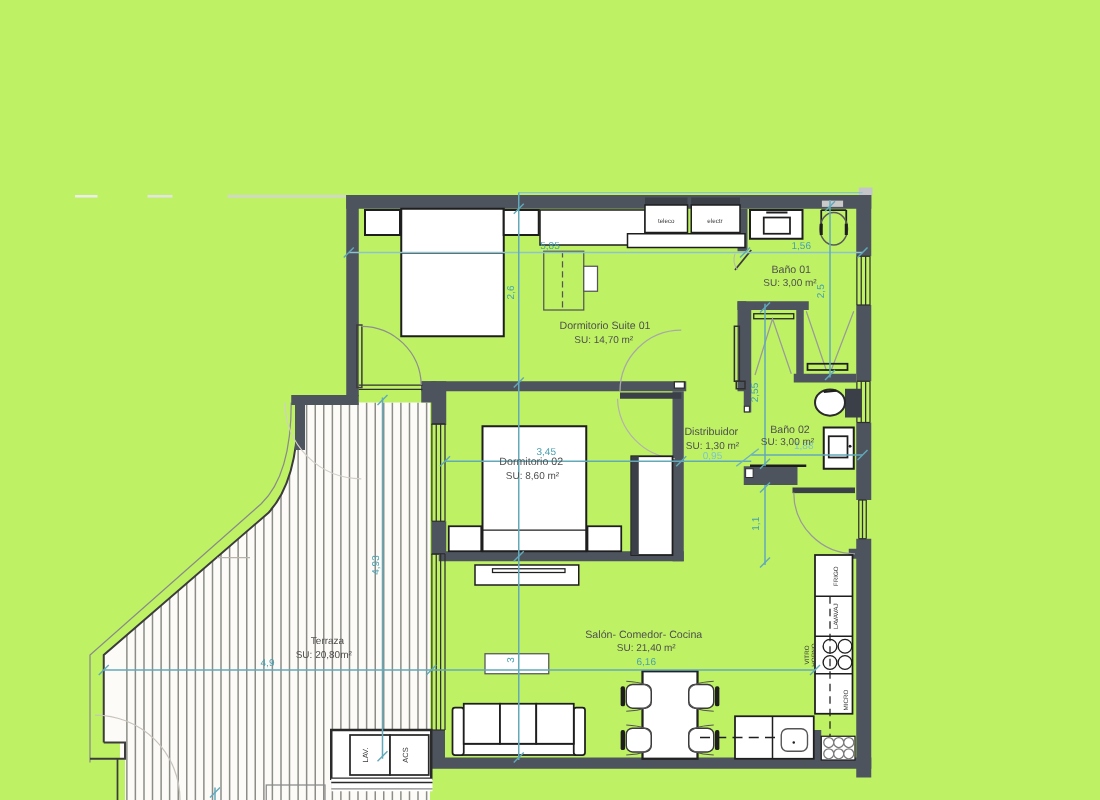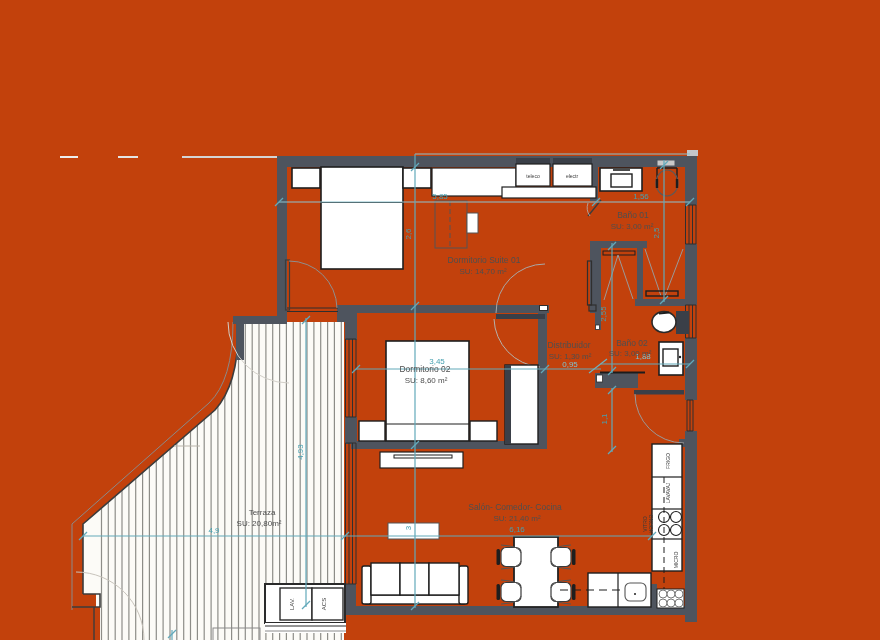--- a/index.html
+++ b/index.html
@@ -1,16 +1,16 @@
 <!DOCTYPE html>
 <html><head>
 <meta charset="utf-8">
 <style>
 html,body{margin:0;padding:0;background:#ffffff;}
-#canvas{position:relative;width:880px;height:640px;background:#c2410c;overflow:hidden;}
+#canvas{position:relative;width:880px;height:640px;background:#bef264;overflow:hidden;}
 svg{position:absolute;top:0;left:0;filter:blur(0.33px);}
 text{font-family:"Liberation Sans",sans-serif;}
 .rlab{fill:#4f4f4f;font-size:8.5px;}
 .rlab2{fill:#4f4f4f;font-size:8px;}
 .dim{fill:#47a0b0;font-size:8px;}
 .dimL{fill:#7fc3cf;font-size:8px;}
 .tiny{fill:#3a3a3a;font-size:5px;}
 </style>
 </head>
 <body>

